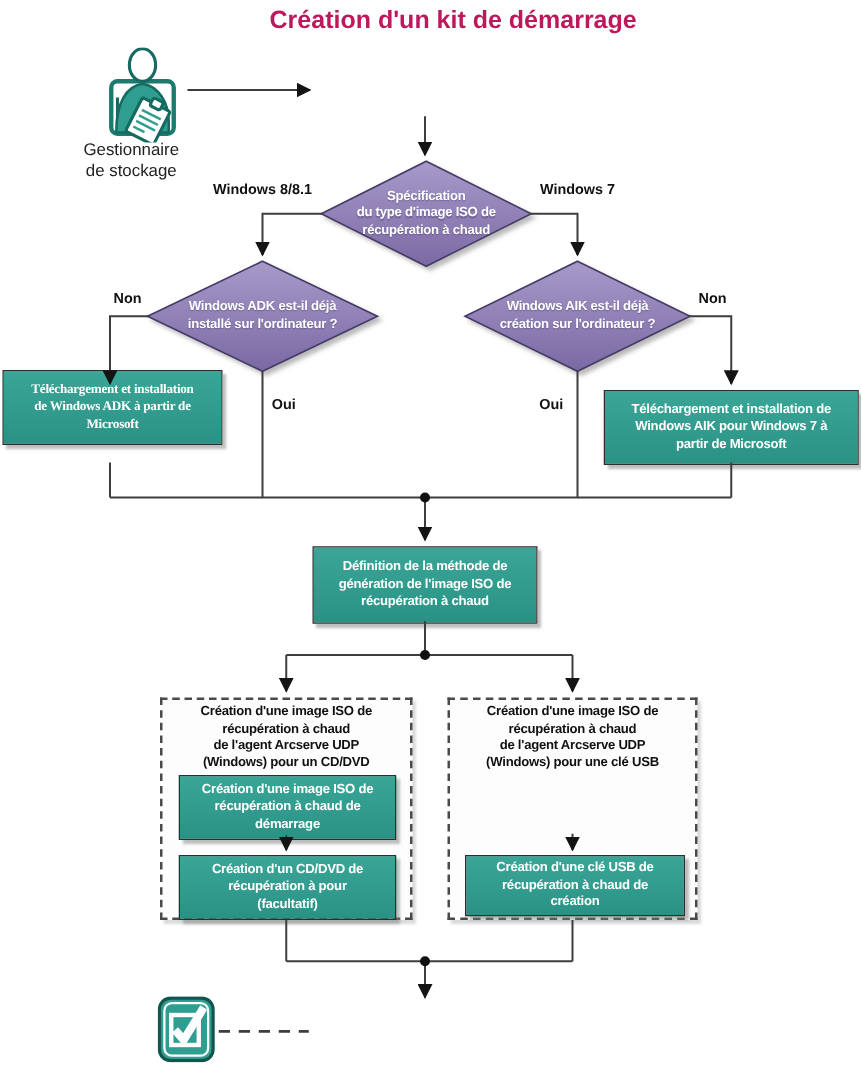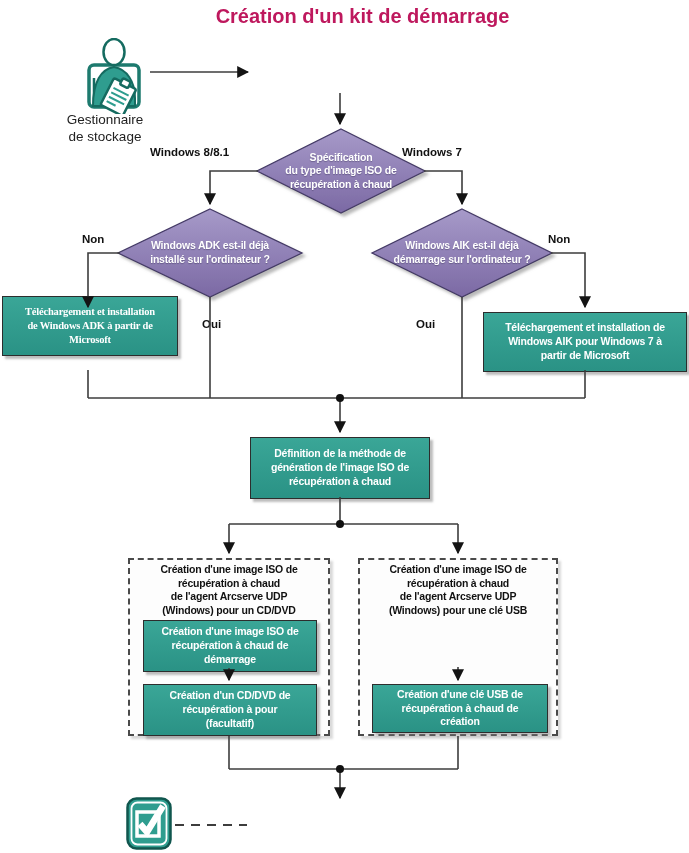--- a/index.html
+++ b/index.html
@@ -34,21 +34,21 @@
     position:absolute; border:2px dashed #4a4a4a; background:#fdfdfd;
     box-shadow:3px 3px 2px rgba(150,150,150,0.35); box-sizing:border-box;
   }
   .group-title {
     position:absolute; top:3px; left:0; width:100%; text-align:center;
     font-weight:bold; font-size:10.5px; color:#111; white-space:pre-line;
     line-height:1.3; letter-spacing:-0.2px;
   }
   .edge-label {
     position:absolute; font-weight:bold; font-size:11.5px; color:#111;
-    text-align:left;
+    text-align:center;
   }
   .actor-label {
     position:absolute; font-size:13.5px; color:#222; text-align:center;
     line-height:1.25; white-space:pre-line;
   }
 </style>
 </head>
 <body>
 
 <div id="canvas">
@@ -86,21 +86,21 @@
 
 
   <div class="diamond-label" style="left:261px;top:140px;width:160px;height:62px;">Spécification
 du type d'image ISO de
 récupération à chaud</div>
 
   <div class="diamond-label" style="left:125px;top:228px;width:170px;height:50px;">Windows ADK est-il déjà
 installé sur l'ordinateur ?</div>
 
   <div class="diamond-label" style="left:377px;top:228px;width:170px;height:50px;">Windows AIK est-il déjà
-démarrage sur l'ordinateur ?</div>
+création sur l'ordinateur ?</div>
 
   <div class="node teal" style="left:2px;top:296px;width:174px;height:58px;font-family:Liberation Serif, serif;">Téléchargement et installation
 de Windows ADK à partir de
 Microsoft</div>
 
   <div class="node teal" style="left:483px;top:312px;width:202px;height:58px;">Téléchargement et installation de
 Windows AIK pour Windows 7 à
 partir de Microsoft</div>
 
   <div class="node teal" style="left:250px;top:437px;width:178px;height:60px;">Définition de la méthode de

